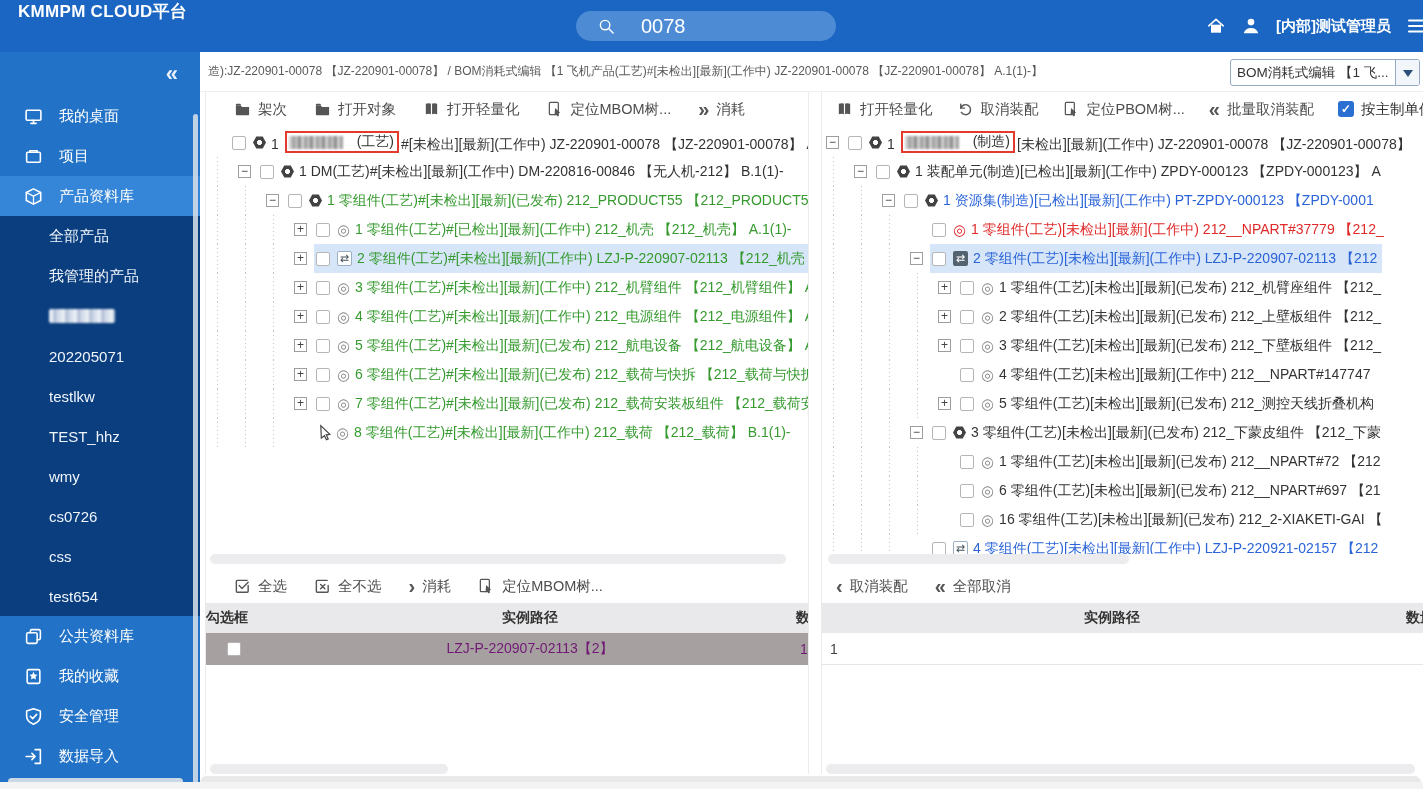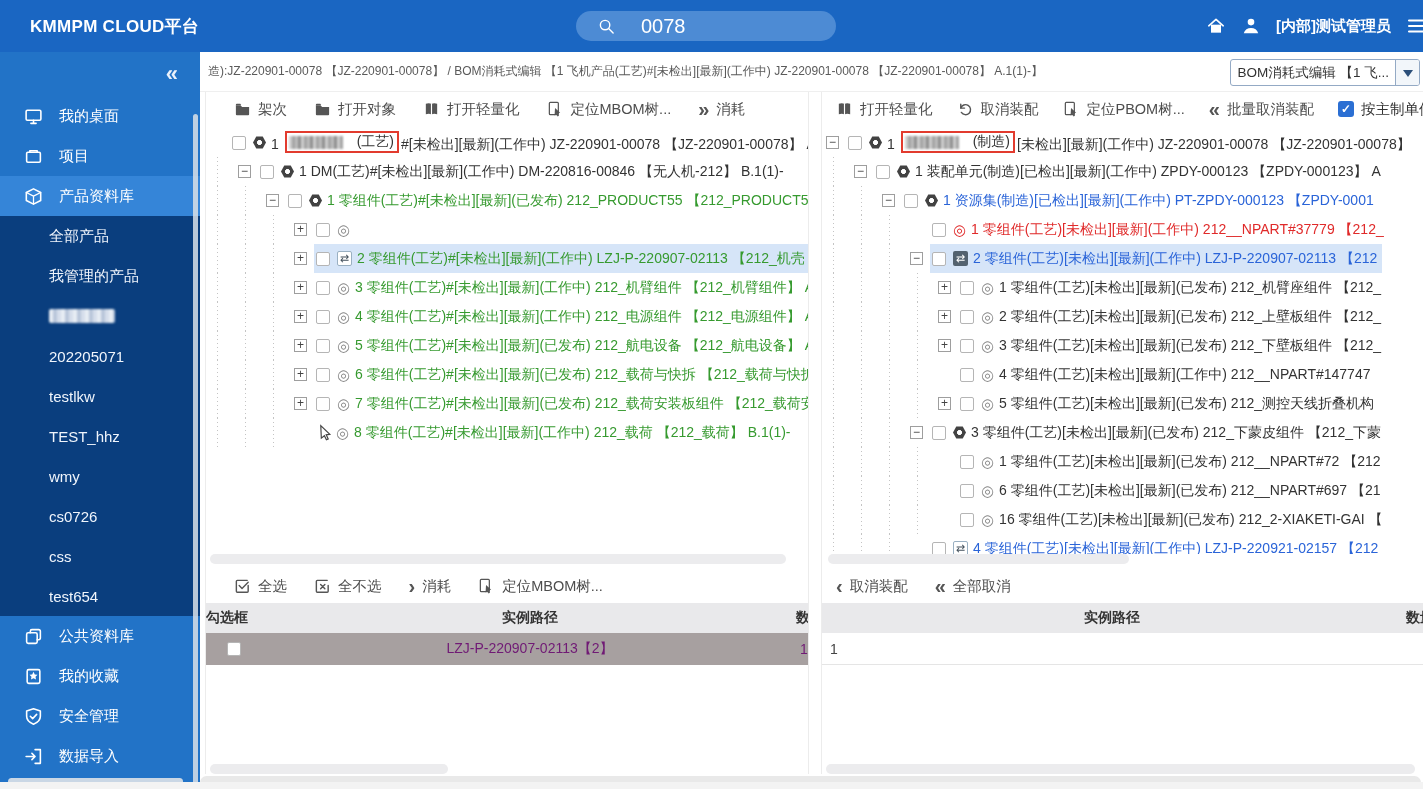--- a/index.html
+++ b/index.html
@@ -1,20 +1,20 @@
 <!DOCTYPE html>
 <html><head>
 <meta charset="utf-8">
 <style>
   *{margin:0;padding:0;box-sizing:border-box;}
   html,body{width:1423px;height:789px;overflow:hidden;font-family:"Liberation Sans",sans-serif;background:#fff;}
   #app{position:relative;width:1423px;height:789px;overflow:hidden;background:#fff;}
 
   
-  .hdr{position:absolute;top:0;left:0;width:1423px;height:52px;background:#1a66c2;display:flex;align-items:center;color:#fff;padding-left:12px;}
+  .hdr{position:absolute;top:0;left:0;width:1423px;height:52px;background:#1a66c2;display:flex;color:#fff;}
   .hdr-title{margin-left:18px;font-size:17px;font-weight:bold;letter-spacing:.3px;}
   .search-pill{position:absolute;left:576px;top:11px;width:260px;height:30px;border-radius:15px;background:#4d8bd4;display:flex;align-items:center;padding-left:22px;gap:26px;}
   .search-pill .ico{width:17px;height:17px;color:#fff;}
   .search-pill .val{font-size:20px;color:#fff;}
   .hdr-right{position:absolute;right:0;top:0;height:52px;display:flex;align-items:center;gap:15px;padding-right:4px;}
   .hdr-right .ico{width:20px;height:20px;color:#fff;}
   .hdr-user{font-size:15px;font-weight:600;white-space:nowrap;}
   .hdr-menu{width:22px;height:22px;color:#fff;margin-right:-9px;}
 
   
@@ -27,21 +27,21 @@
   .sb-sub .sb-item{padding-left:49px;font-size:15px;color:#f0f5fc;}
   .sb-blur{width:66px;height:14px;border-radius:2px;background:repeating-linear-gradient(90deg,#e8edf4 0 4px,#b9c6da 4px 8px,#d6deeb 8px 12px);filter:blur(1.2px);}
   .sb-vscroll{position:absolute;right:2px;top:62px;width:5px;height:700px;border-radius:3px;background:#d9e0e8;opacity:.85;}
   .sb-hscroll{position:absolute;left:8px;bottom:4px;width:175px;height:7px;border-radius:4px;background:#dde2e8;opacity:.9;}
 
   
   .main{position:absolute;top:52px;left:200px;width:1223px;height:737px;background:#fff;display:flex;flex-direction:column;overflow:hidden;}
   .crumbbar{height:40px;flex:none;display:flex;align-items:center;padding-left:8px;border-bottom:1px solid #efefef;position:relative;}
   .crumb{font-size:12px;color:#5a5a5a;white-space:nowrap;overflow:hidden;width:1010px;}
   .viewsel{position:absolute;right:3px;top:7px;width:190px;height:27px;border:1px solid #94aac5;border-radius:3px;display:flex;align-items:center;background:#fff;overflow:hidden;}
-  .viewsel .txt{flex:1;font-size:13.5px;color:#333;padding:0 6px;white-space:nowrap;overflow:hidden;text-align:right;}
+  .viewsel .txt{flex:1;font-size:13.5px;color:#333;padding:0 6px;white-space:nowrap;overflow:hidden;}
   .viewsel .arr{width:24px;height:100%;border-left:1px solid #94aac5;background:#f2f6fa;display:flex;align-items:center;justify-content:center;}
   .viewsel .arr:after{content:"";width:0;height:0;border:5px solid transparent;border-top:7px solid #2c4f79;margin-top:6px;}
 
   .panels{flex:1;display:flex;gap:12px;padding-left:5px;overflow:hidden;}
   .panel{display:flex;flex-direction:column;overflow:hidden;background:#fff;border-left:1px solid #ececec;border-right:1px solid #ececec;}
   .panel.pl{width:604px;flex:none;}
   .panel.pr{width:611px;flex:none;}
 
   .tbar{height:34px;flex:none;display:flex;align-items:center;gap:27px;padding-left:28px;white-space:nowrap;}
   .pr .tbar{padding-left:14px;gap:24px;}
@@ -296,20 +296,21 @@
               </span>
             </div>
             <div class="tree-row">
               <span class="guide"></span>
               <span class="guide"></span>
               <span class="guide"></span>
               <span class="exp">+</span>
               <span class="rowbody">
                 <span class="cb"></span>
                 <span class="nicon ring">◎</span>
+                <span class="ntext green">1 零组件(工艺)#[已检出][最新](工作中) 212_机壳 【212_机壳】 A.1(1)-</span>
               </span>
             </div>
             <div class="tree-row sel">
               <span class="guide"></span>
               <span class="guide"></span>
               <span class="guide"></span>
               <span class="exp">+</span>
               <span class="rowbody">
                 <span class="cb"></span>
                 <span class="nicon swap">⇄</span>

